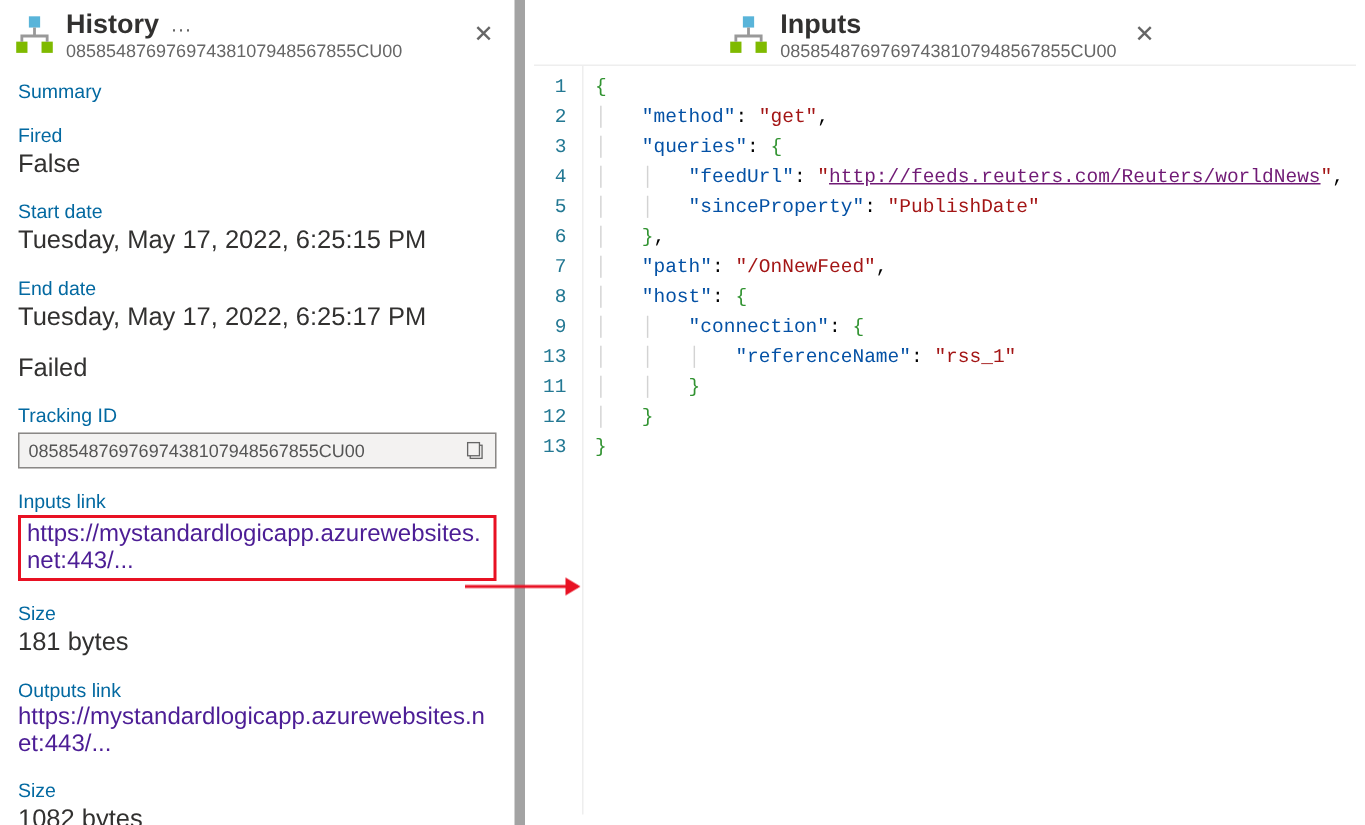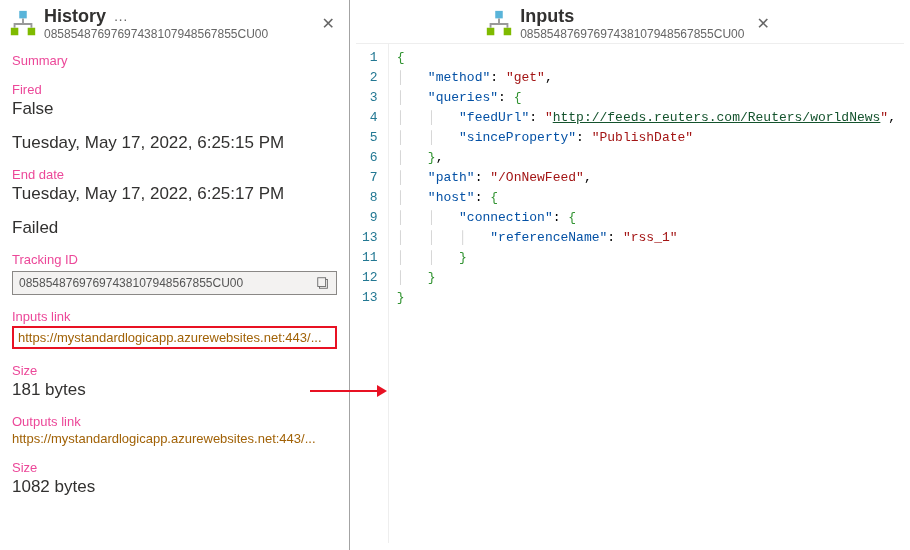--- a/index.html
+++ b/index.html
@@ -7,21 +7,21 @@
     font-family: "Segoe UI", Arial, sans-serif;
     font-size: 13px;
     color: #323130;
     background: #fff;
     width: 910px;
     height: 550px;
     overflow: hidden;
     display: flex;
   }
   .panel {
-    border-right: 1px solid #a3a3a3;
+    border-right: 7px solid #a3a3a3;
     height: 100%;
     display: flex;
     flex-direction: column;
   }
   .panel.left { width: 350px; }
   .panel.right { flex: 1; border-right: none; align-items: center; }
   .panel-header {
     display: flex;
     align-items: center;
     padding: 6px 8px 2px 8px;
@@ -60,43 +60,43 @@
     margin-left: 6px;
   }
   .panel-body {
     padding: 10px 12px;
     flex: 1;
     overflow-y: auto;
     font-size: 13px;
   }
   .section { margin-bottom: 14px; }
   .section-label {
-    color: #ec4899;
+    color: #0369a1;
     font-size: 13px;
     margin-bottom: 2px;
   }
   .section-value {
     color: #323130;
     font-size: 17px;
   }
   .tracking-box {
     display: flex;
     align-items: center;
     border: 1px solid #8a8886;
     background: #f3f2f1;
     padding: 4px 6px;
     font-size: 12px;
     color: #555;
     margin-top: 4px;
   }
   .tracking-box .tval { flex: 1; overflow: hidden; text-overflow: ellipsis; white-space: nowrap; }
   .copy-icon { cursor: pointer; color: #666; width:14px;height:14px;}
   .link {
-    color: #a16207;
-    font-size: 13px;
+    color: #4c1d95;
+    font-size: 16px;
     cursor: pointer;
     word-break: break-all;
     display: block;
   }
   .link-boxed {
     border: 2px solid #e81123;
     padding: 2px 4px;
     margin-top: 2px;
   }
   .arrow-wrap {
@@ -136,21 +136,21 @@
     border-right: 1px solid #eee;
   }
   .code {
     padding: 4px 8px;
     white-space: pre;
     flex: 1;
   }
   .tok-brace { color: #319331; }
   .tok-key   { color: #0451a5; }
   .tok-str   { color: #a31515; }
-  .tok-link  { color: #14532d; text-decoration: underline; }
+  .tok-link  { color: #701a75; text-decoration: underline; }
   .tok-punc  { color: #000; }
   .indent-guide { color: #d3d3d3; }
 </style>
 </head>
 <body>
 
 <div class="panel left">
   <div class="panel-header">
     <span class="hdr-icon">
       <svg viewBox="0 0 32 32">
@@ -170,20 +170,21 @@
 
   <div class="panel-body">
     <div class="section">
       <div class="section-label">Summary</div>
     </div>
     <div class="section">
       <div class="section-label">Fired</div>
       <div class="section-value">False</div>
     </div>
     <div class="section">
+      <div class="section-label">Start date</div>
       <div class="section-value">Tuesday, May 17, 2022, 6:25:15 PM</div>
     </div>
     <div class="section">
       <div class="section-label">End date</div>
       <div class="section-value">Tuesday, May 17, 2022, 6:25:17 PM</div>
     </div>
     <div class="section">
       <div class="section-value">Failed</div>
     </div>
     <div class="section">

